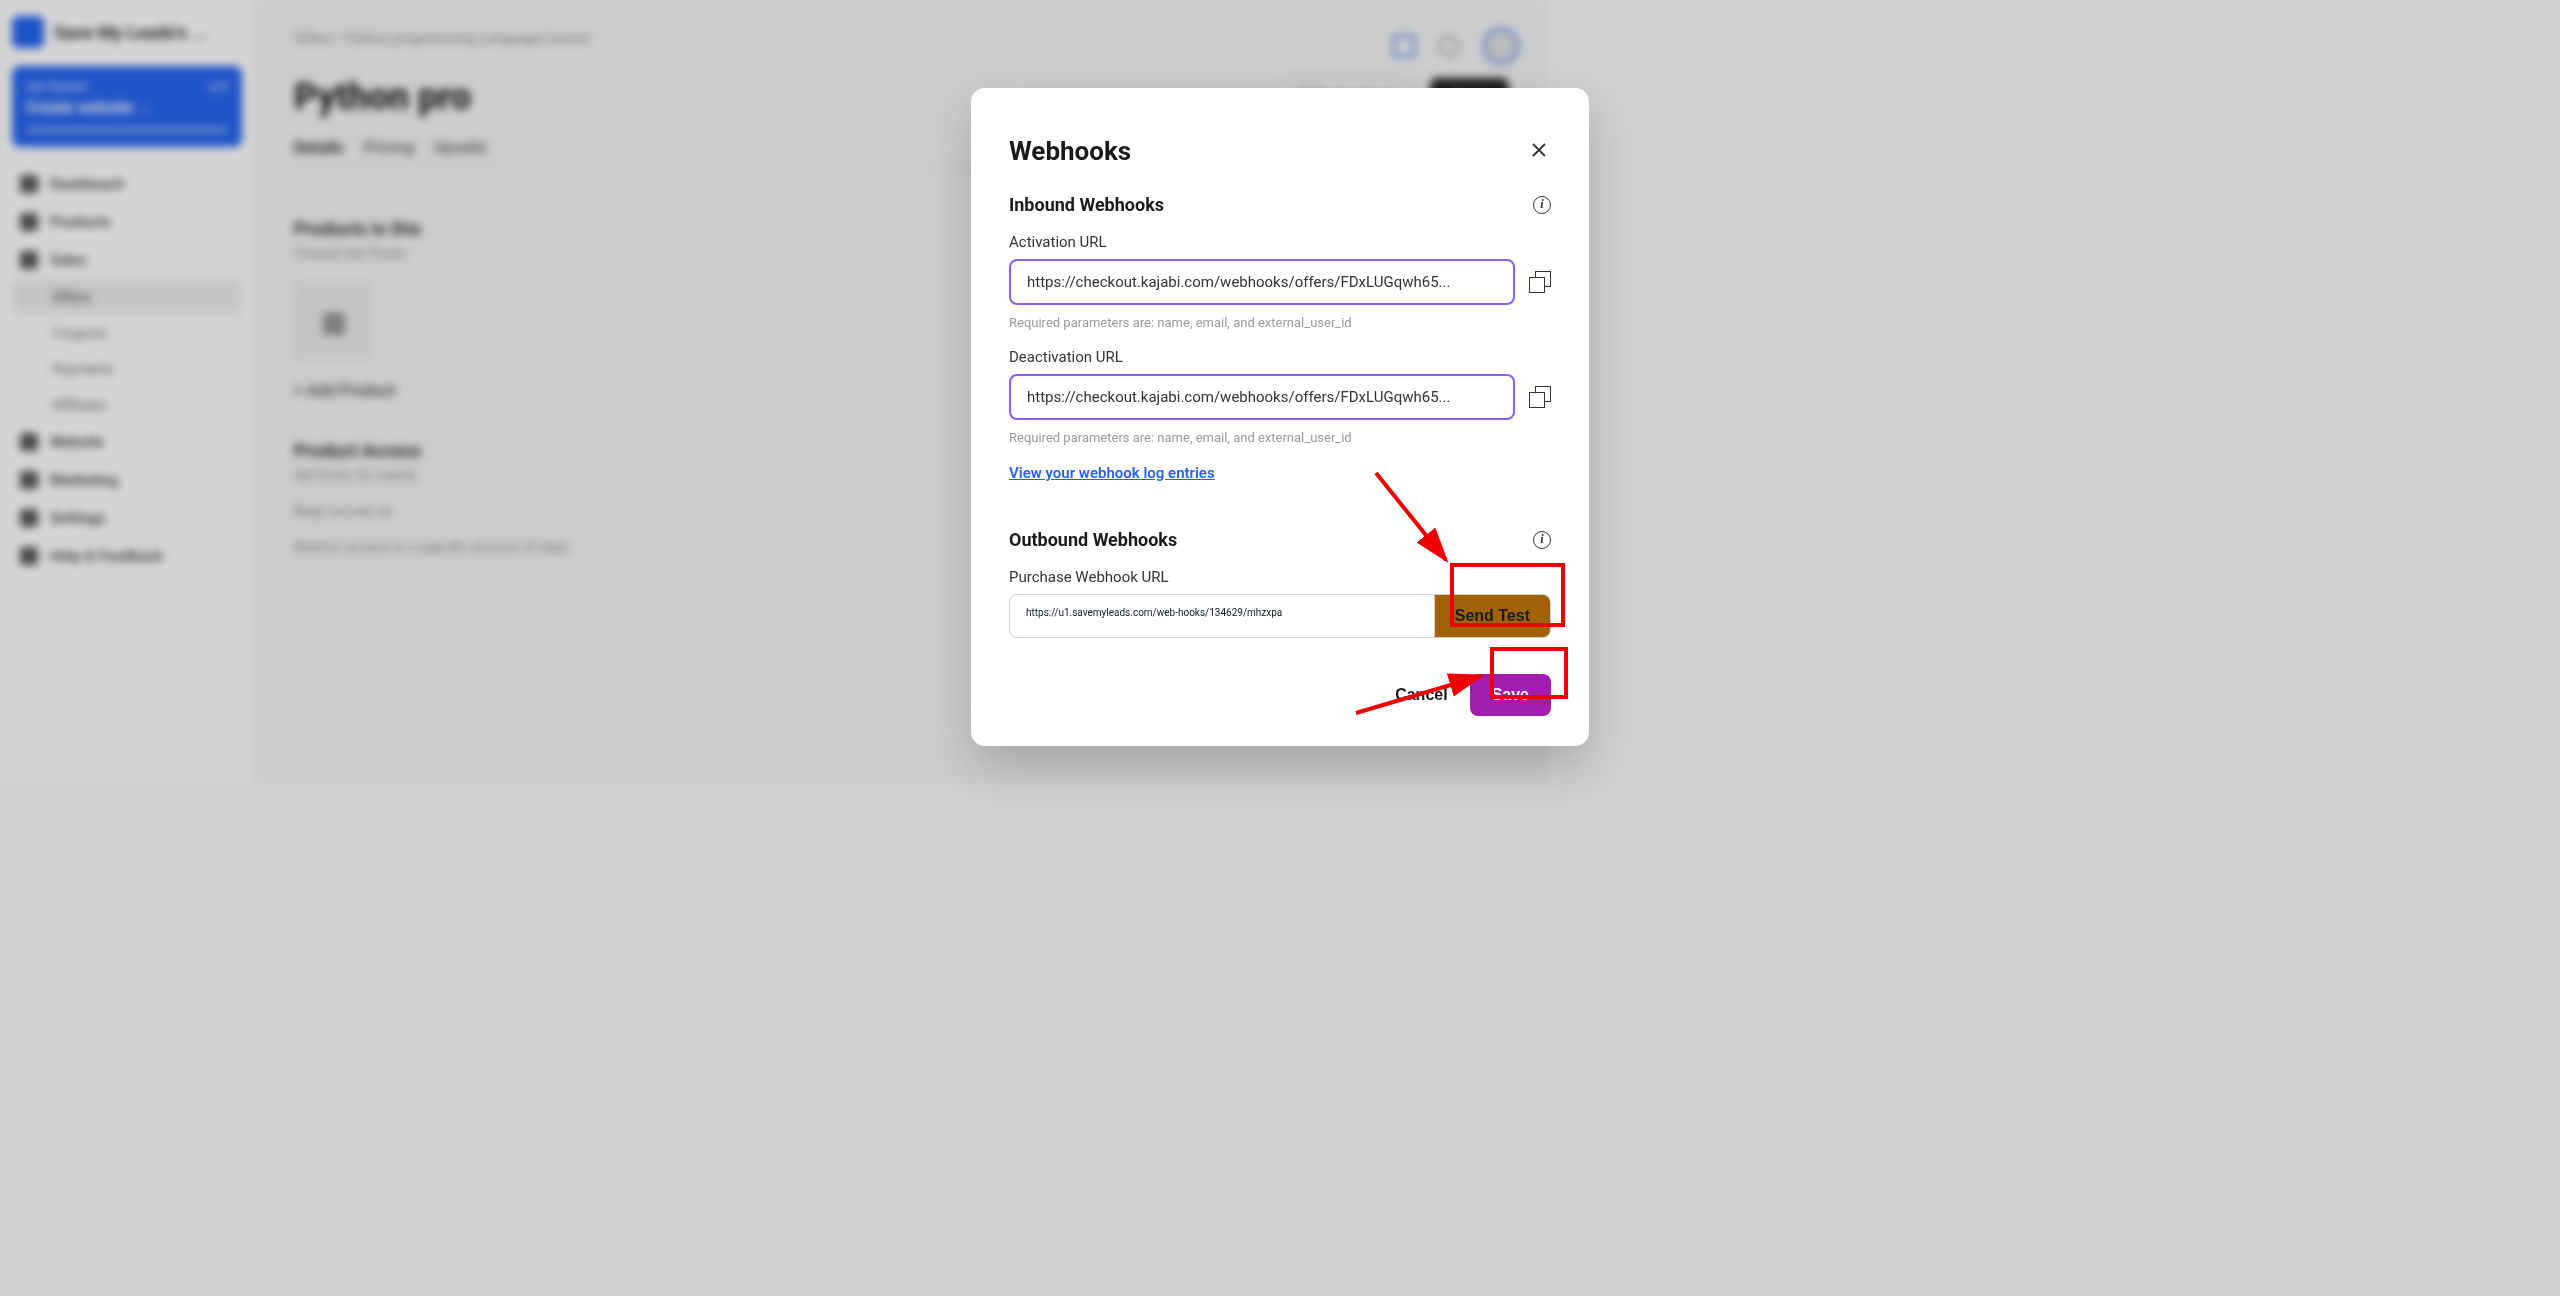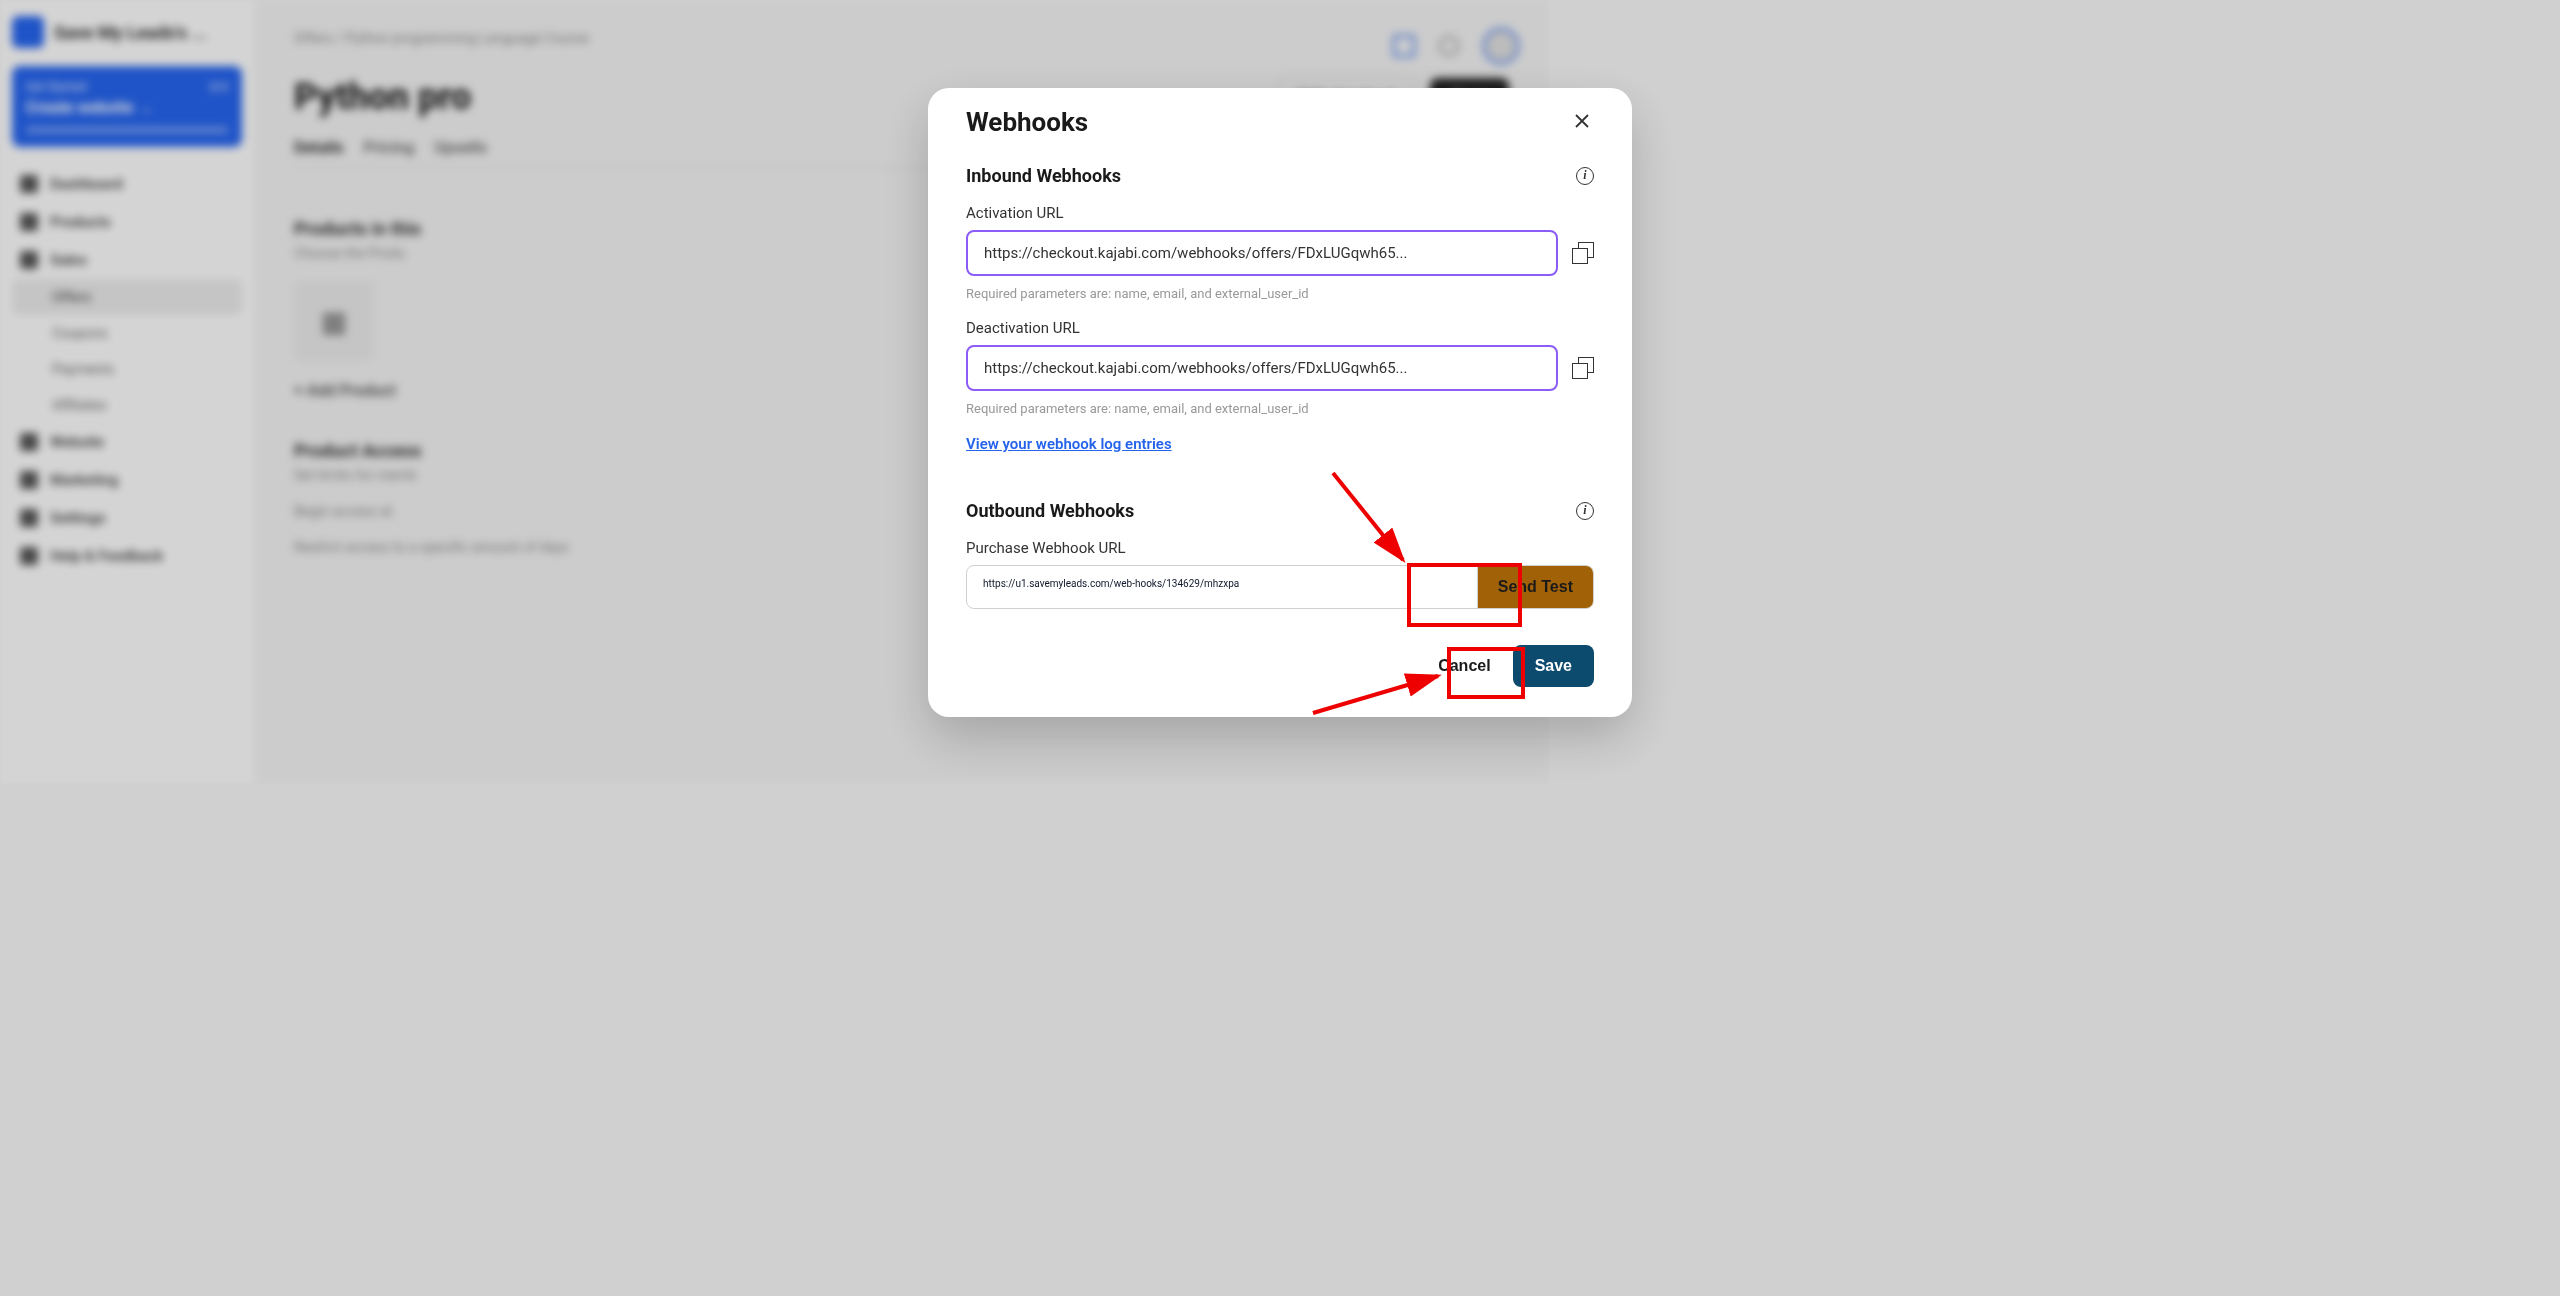--- a/index.html
+++ b/index.html
@@ -124,23 +124,23 @@
       top: 0; left: 0; right: 0; bottom: 0;
       background: rgba(0,0,0,0.15);
       display: flex;
       align-items: flex-start;
       justify-content: center;
       padding-top: 88px;
     }
     
     .modal {
       background: white;
-      border-radius: 21px;
-      width: 704px;
-      padding: 19px 38px 30px;
+      border-radius: 14px;
+      width: 618px;
+      padding: 48px 38px 30px;
       box-shadow: 0 20px 50px rgba(0,0,0,0.2);
       position: relative;
     }
     
     .modal-header {
       display: flex;
       justify-content: space-between;
       align-items: center;
       margin-bottom: 28px;
     }
@@ -277,21 +277,21 @@
       background: none;
       border: none;
       font-size: 16px;
       font-weight: 600;
       color: #1a1a1a;
       cursor: pointer;
       padding: 10px 6px;
     }
     
     .save-modal-btn {
-      background: #0c4a6e;
+      background: #a21caf;
       color: white;
       border: none;
       padding: 12px 22px;
       border-radius: 8px;
       font-size: 16px;
       font-weight: 600;
       cursor: pointer;
     }
     
     

